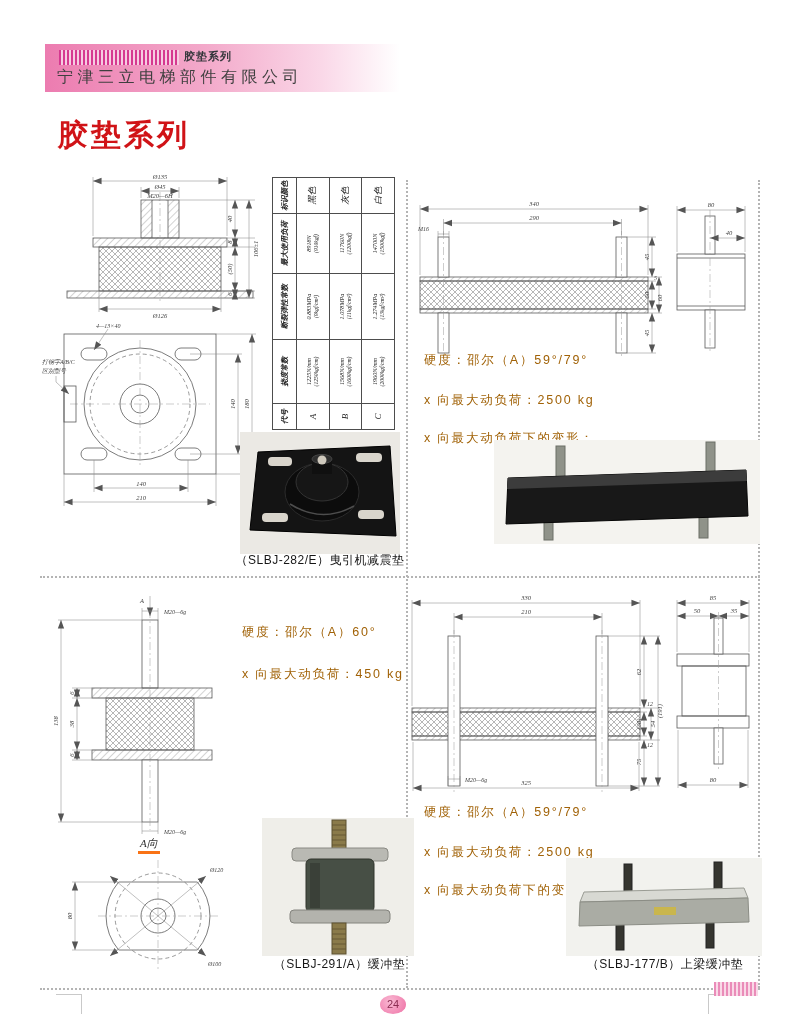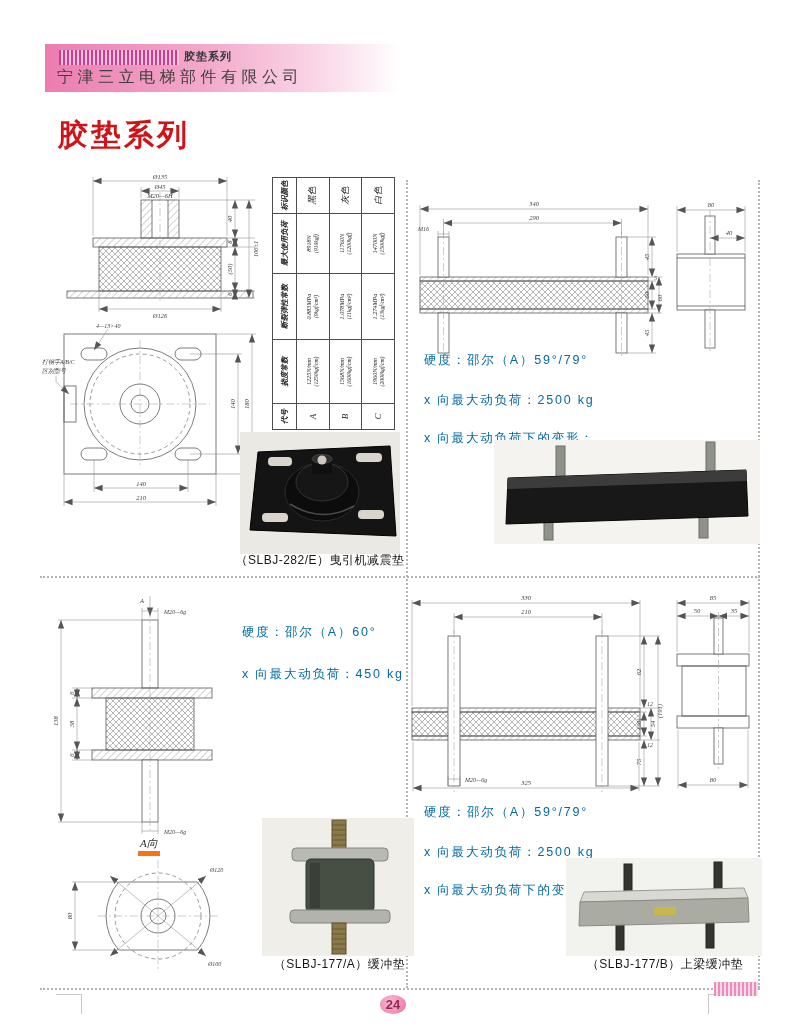--- a/index.html
+++ b/index.html
@@ -39,29 +39,29 @@
   .fh{fill:url(#h)}
   .fx{fill:url(#x)}
   .fw{fill:#fff}
   .dim{stroke:#8c8c8c;stroke-width:.55;fill:none}
   .cl{stroke:#9a9a9a;stroke-width:.5;fill:none;stroke-dasharray:8 3 2 3}
   .dsh{stroke:#6f6f6f;stroke-width:.7;fill:none;stroke-dasharray:4 3}
   .dt{font:italic 6.5px "Liberation Serif",serif;fill:#3f3f3f;text-anchor:middle}
   .dts{font:italic 6px "Liberation Serif",serif;fill:#3f3f3f}
 
   
-  .spec{position:absolute;font-size:12.5px;color:#0369a1;letter-spacing:1.8px;white-space:nowrap;z-index:2}
+  .spec{position:absolute;font-size:12.5px;color:#a16207;letter-spacing:1.8px;white-space:nowrap;z-index:2}
   .caption{position:absolute;font-size:12px;color:#161616;text-align:center;letter-spacing:.5px;z-index:4;white-space:nowrap}
   .photo{position:absolute;z-index:3}
-  .aview{position:absolute;left:138px;top:836px;font:italic 11px "Liberation Serif",serif;color:#333;border-bottom:5px solid #f97316;padding:0 2px}
+  .aview{position:absolute;left:138px;top:836px;font:italic 11px "Liberation Serif",serif;color:#333;border-bottom:3px solid #f97316;padding:0 2px}
 
   
   .badge{position:absolute;left:380px;top:995px;width:26px;height:19px;border-radius:50%;
     background:radial-gradient(circle at 40% 35%,#f9b9d3,#ee6fa4);color:#8c2d52;
-    font-size:13px;font-weight:700;text-align:center;line-height:19px;z-index:5}
+    font-size:11px;font-weight:400;text-align:center;line-height:19px;z-index:5}
   .cmarkL{position:absolute;left:56px;top:994px;width:26px;height:20px;border-top:1px solid #c9c9c9;border-right:1px solid #c9c9c9}
   .cmarkR{position:absolute;left:708px;top:994px;width:26px;height:20px;border-top:1px solid #c9c9c9;border-left:1px solid #c9c9c9}
   .pinkbar{position:absolute;left:714px;top:982px;width:44px;height:14px;
     background:repeating-linear-gradient(90deg,#ea8cb9 0 2px,#f9d9e7 2px 4px)}
 </style>
 </head>
 <body>
 
 <div id="page">
 
@@ -407,21 +407,21 @@
     </g>
     <rect x="30" y="30" width="96" height="13" rx="4" fill="#b9b9b3" stroke="#8a8a84"></rect>
     <rect x="44" y="41" width="68" height="53" rx="5" fill="#474f45" stroke="#30342c"></rect>
     <rect x="48" y="45" width="10" height="45" fill="#3a4038"></rect>
     <rect x="28" y="92" width="100" height="13" rx="4" fill="#b3b3ad" stroke="#84847e"></rect>
     <g>
       <rect x="70" y="105" width="14" height="31" fill="#8a7a4a" stroke="#5d5130"></rect>
       <path d="M70 111h14M70 116h14M70 121h14M70 126h14M70 131h14" stroke="#5d5130" stroke-width="0.8"></path>
     </g>
   </svg>
-  <div class="caption" style="left:252px;top:956px;width:175px">（SLBJ-177/A）缓冲垫</div>
+  <div class="caption" style="left:252px;top:956px;width:175px">（SLBJ-291/A）缓冲垫</div>
 
   <svg class="abs" style="left:404px;top:590px" width="260" height="205" viewBox="0 0 260 205">
     <g>
       <rect class="ln fh" x="8" y="118" width="228" height="4"></rect>
       <rect class="ln fx" x="8" y="122" width="228" height="24"></rect>
       <rect class="ln fh" x="8" y="146" width="228" height="4"></rect>
       <rect class="ln fw" x="44" y="46" width="12" height="150"></rect>
       <rect class="ln fw" x="192" y="46" width="12" height="150"></rect>
       <line class="cl" x1="50" y1="40" x2="50" y2="202"></line>
       <line class="cl" x1="198" y1="40" x2="198" y2="202"></line>

